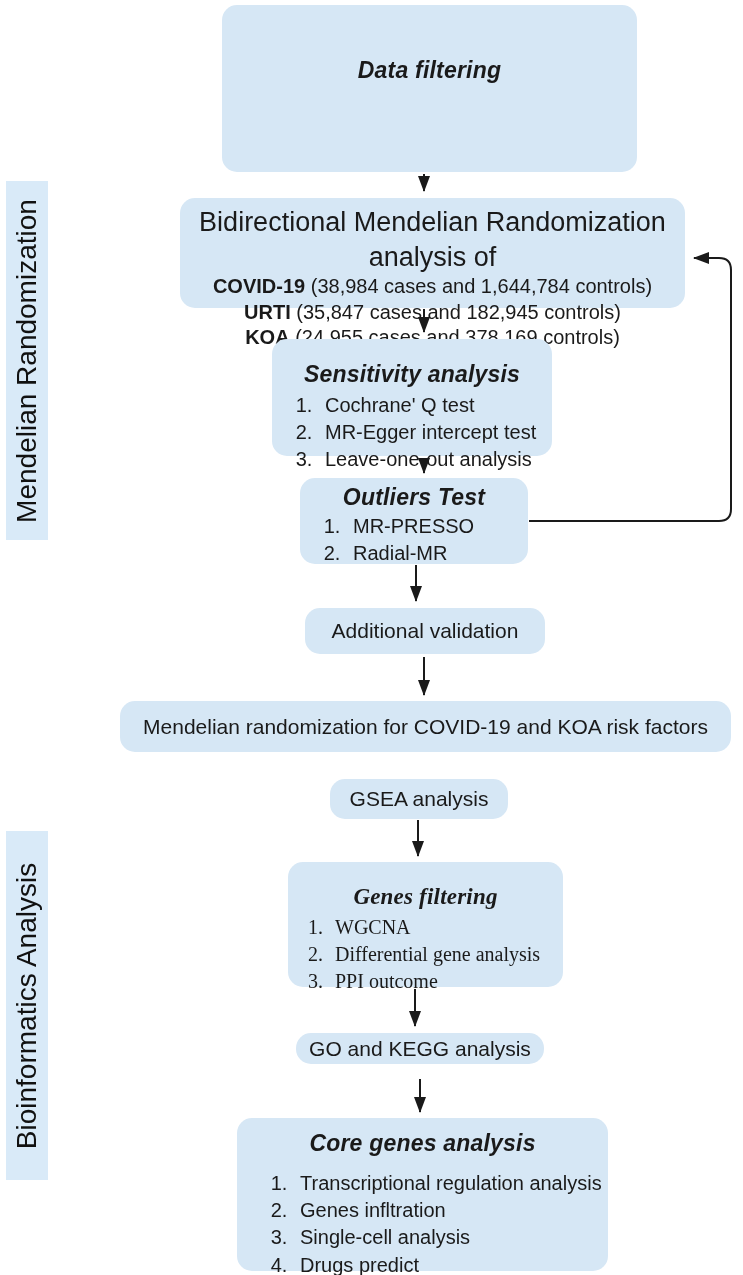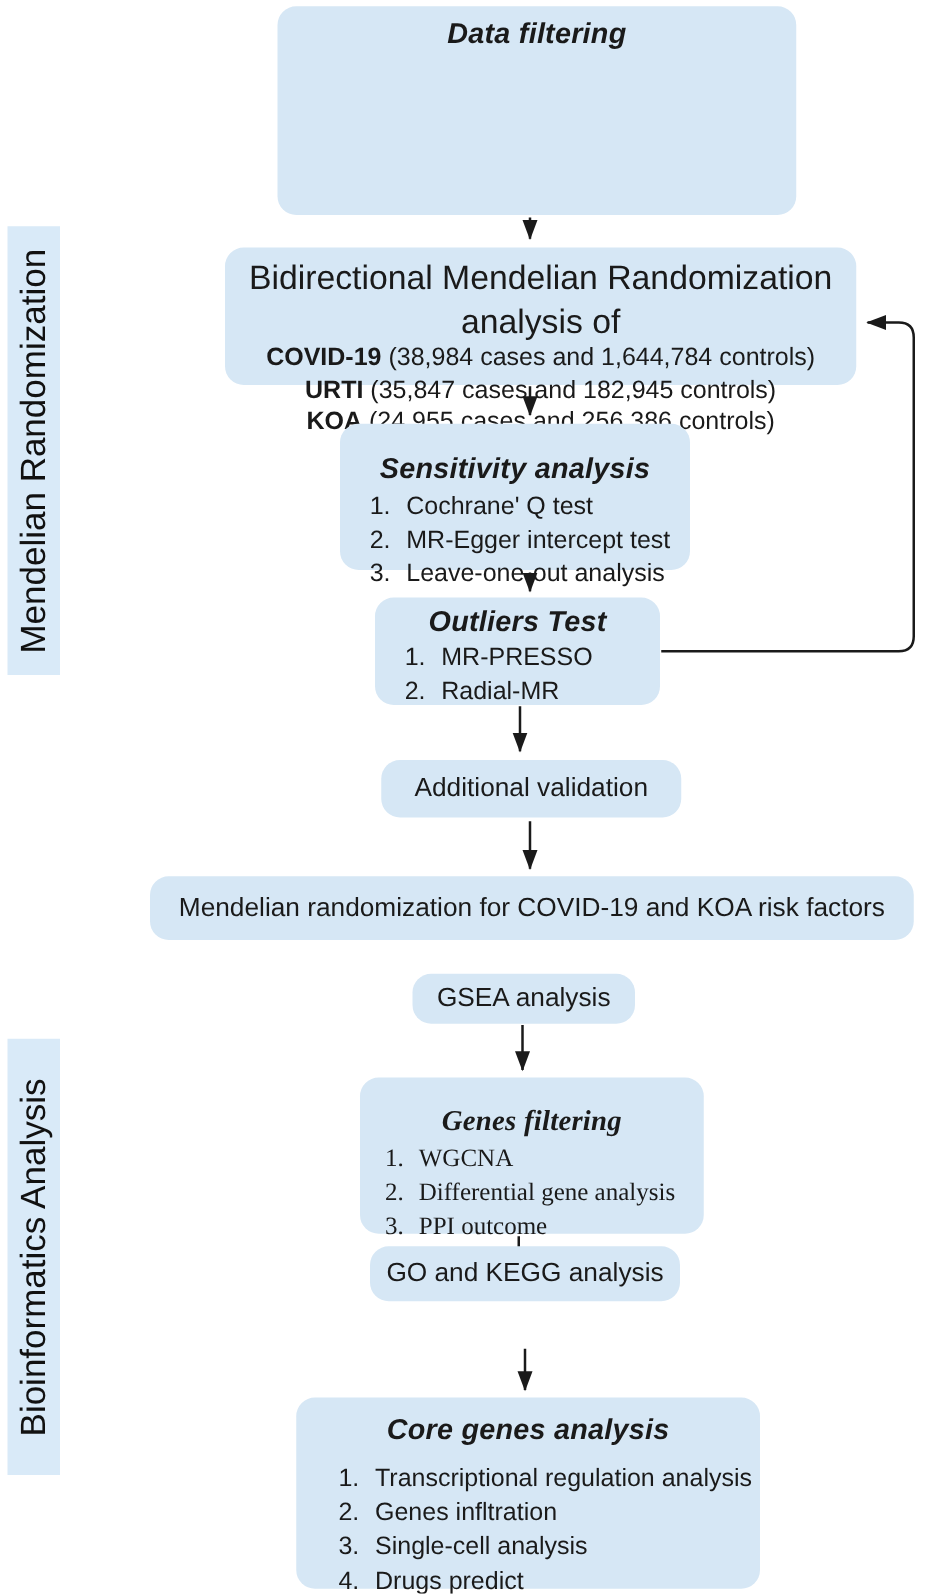--- a/index.html
+++ b/index.html
@@ -101,28 +101,28 @@
   </svg>
 
   <div class="vlabel" style="left:6px; top:181px; width:42px; height:359px;">
     <span>Mendelian Randomization</span>
   </div>
   <div class="vlabel" style="left:6px; top:831px; width:42px; height:349px;">
     <span>Bioinformatics Analysis</span>
   </div>
 
   <div class="box" style="left:222px; top:5px; width:415px; height:167px;">
-    <div class="box-title" style="padding-top:8px;">Data filtering</div>
+    <div class="box-title" style="padding-top:8px;margin-top:44px;">Data filtering</div>
   </div>
 
   <div class="box b2" style="left:180px; top:198px; width:505px; height:110px;">
     <div class="b2-heading">Bidirectional Mendelian Randomization analysis of</div>
     <div><span class="bold">COVID-19</span><span> (38,984 cases and 1,644,784 controls)</span></div>
     <div><span class="bold">URTI</span><span> (35,847 cases and 182,945 controls)</span></div>
-    <div><span class="bold">KOA</span><span> (24,955 cases and 256,386 controls)</span></div>
+    <div><span class="bold">KOA</span><span> (24,955 cases and 378,169 controls)</span></div>
   </div>
 
   <div class="box" style="left:272px; top:339px; width:280px; height:117px;">
     <div class="box-title">Sensitivity analysis</div>
     <ol>
         <li>Cochrane'  Q test</li>
         <li>MR-Egger intercept test</li>
         <li>Leave-one-out analysis</li>
       </ol>
   </div>
@@ -149,21 +149,21 @@
 
   <div class="box" style="left:288px; top:862px; width:275px; height:125px;font-family:Liberation Serif, serif;">
     <div class="box-title">Genes filtering</div>
     <ol style="padding-left:40px;">
         <li>WGCNA</li>
         <li>Differential gene analysis</li>
         <li>PPI outcome</li>
       </ol>
   </div>
 
-  <div class="box label-box" style="left:296px; top:997px; width:248px; height:44px;border-radius:15px;">
+  <div class="box label-box" style="left:296px; top:1033px; width:248px; height:31px;border-radius:15px;">
     <span>GO and KEGG analysis</span>
   </div>
 
   <div class="box" style="left:237px; top:1118px; width:371px; height:153px;">
     <div class="box-title" style="padding-top:12px;">Core genes analysis</div>
     <ol style="margin-top:13px; padding-left:56px;">
         <li>Transcriptional regulation analysis</li>
         <li>Genes infltration</li>
         <li>Single-cell analysis</li>
         <li>Drugs predict</li>

